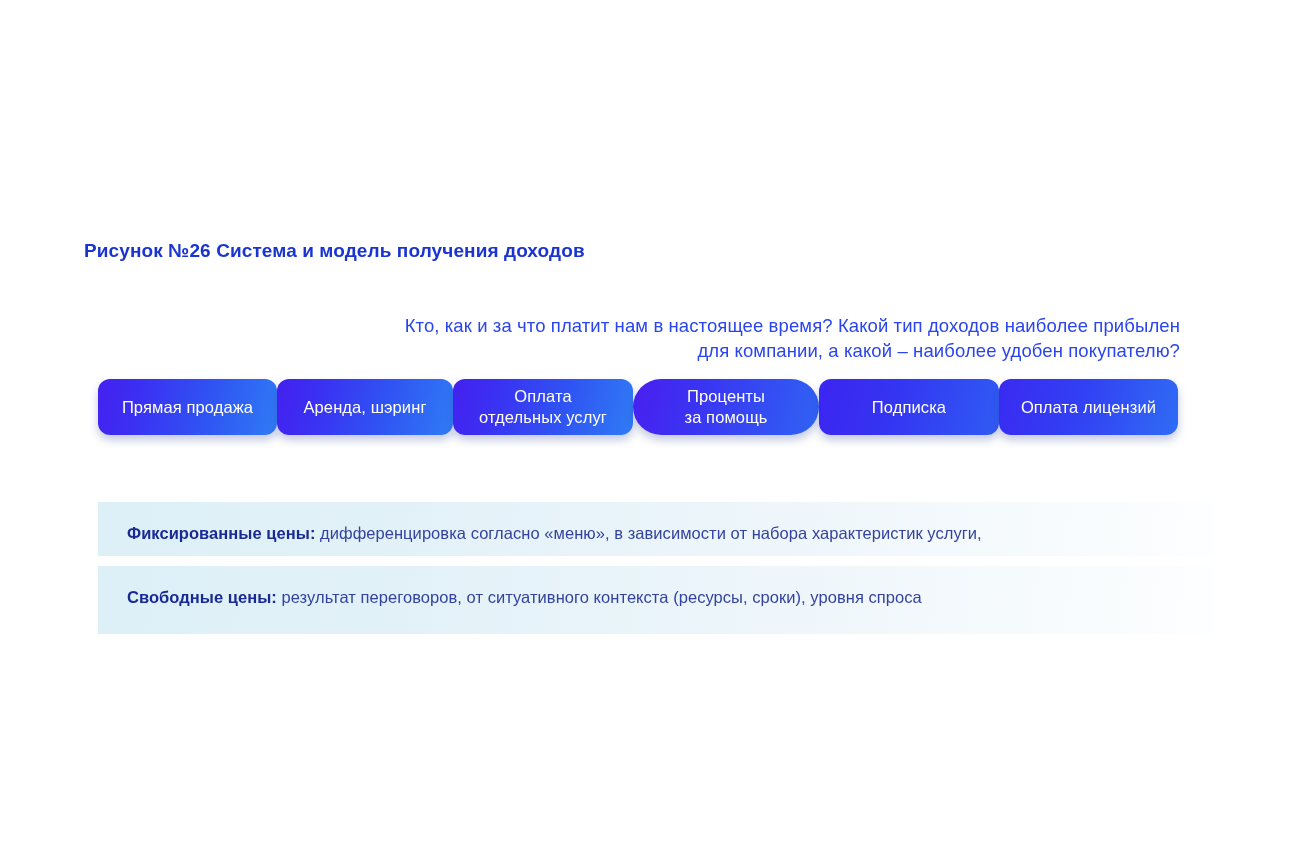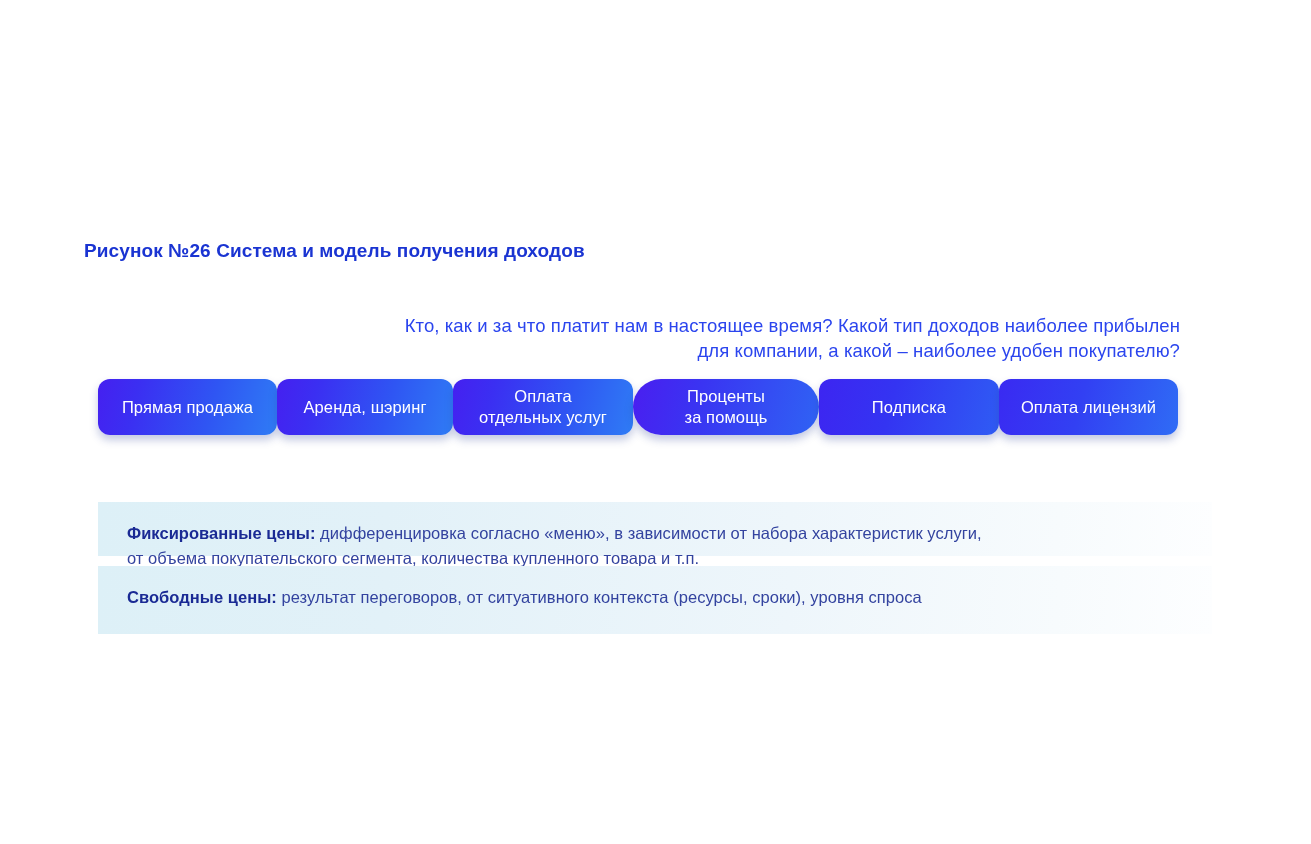--- a/index.html
+++ b/index.html
@@ -146,21 +146,20 @@
       <span class="box-label">Подписка</span>
     </div>
     <div class="box b6">
       <span class="box-label">Оплата лицензий</span>
     </div>
   </div>
 
   <div class="panel p1">
     <div class="panel-text">
       <span class="lead">Фиксированные цены:</span><span class="body"> дифференцировка согласно «меню», в зависимости от набора характеристик услуги,</span>
-      <span class="body l2">от объема покупательского сегмента, количества купленного товара и т.п.</span>
     </div>
   </div>
 
   <div class="panel p2">
     <div class="panel-text">
       <span class="lead">Свободные цены:</span><span class="body"> результат переговоров, от ситуативного контекста (ресурсы, сроки), уровня спроса</span>
     </div>
   </div>
 
 </div>

